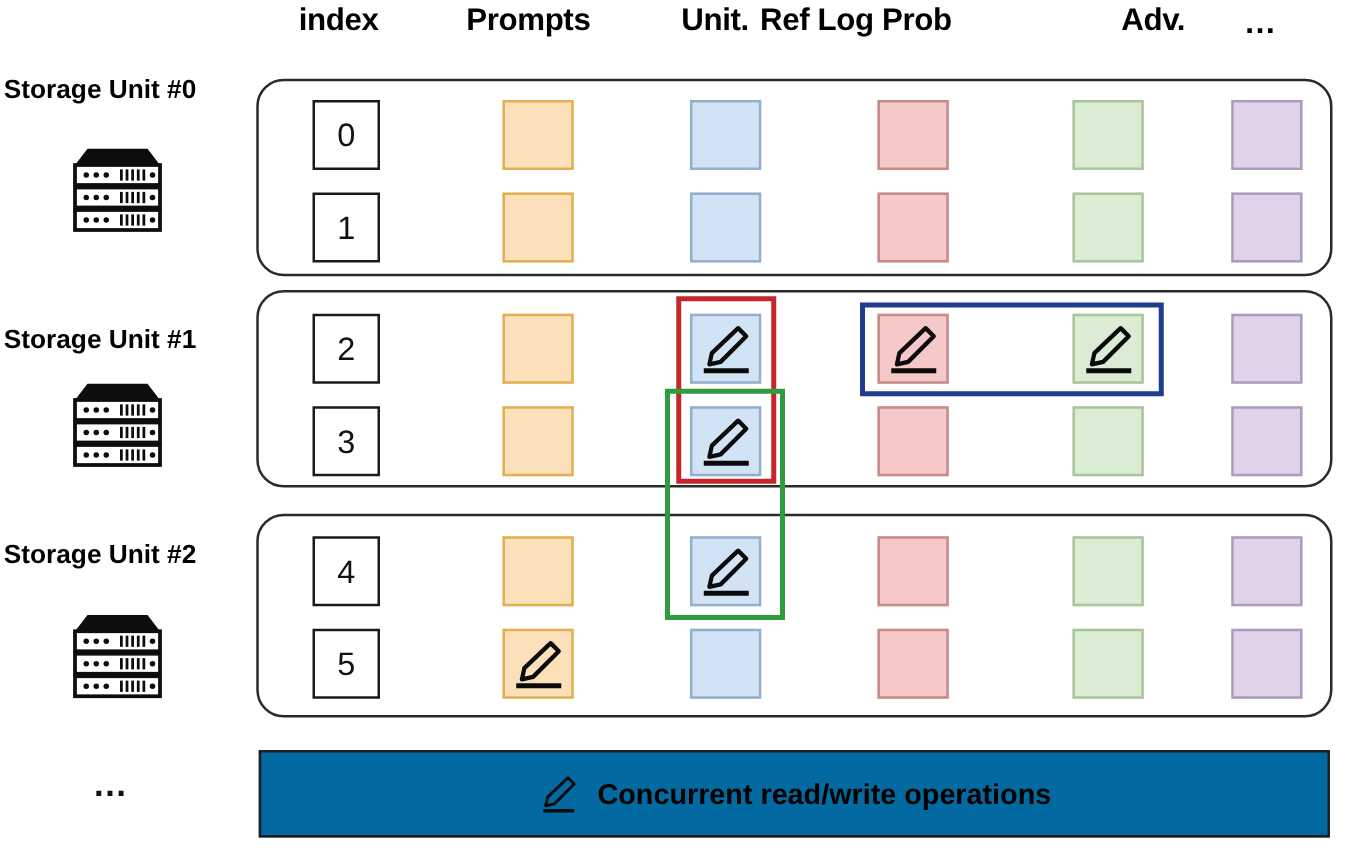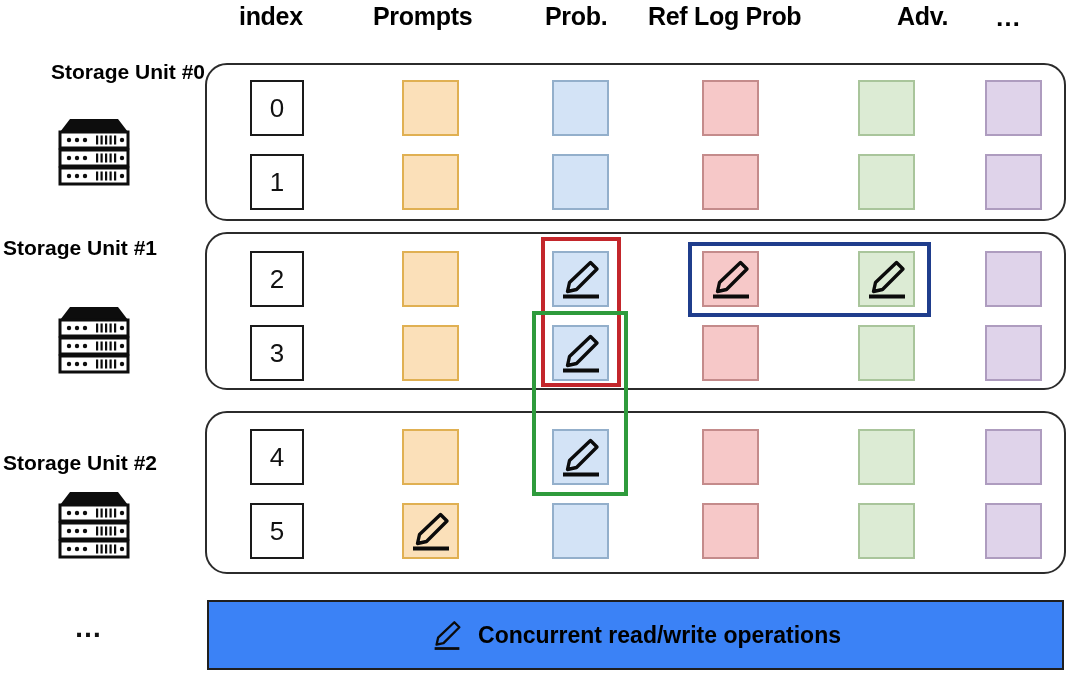--- a/index.html
+++ b/index.html
@@ -19,35 +19,35 @@
     font-size:25px;
     font-weight:bold;
     letter-spacing:-0.3px;
     white-space:nowrap;
     top:2px;
     color:#000;
   }
   .hdr-index{left:239px;}
   .hdr-prompts{left:373px;}
   .hdr-resp{left:545px;}
-  .hdr-ref{left:648px;}
+  .hdr-ref{left:608px;}
   .hdr-adv{left:897px;}
   .hdr-dots{left:995px;font-size:26px;letter-spacing:1px;}
 
   
   .unit-label{
     position:absolute;
     left:3px;
     font-size:21px;
     font-weight:bold;
     white-space:nowrap;
   }
-  .lbl-0{top:60px;margin-left:48px;}
-  .lbl-1{top:236px;}
-  .lbl-2{top:451px;}
+  .lbl-0{top:60px;}
+  .lbl-1{top:260px;}
+  .lbl-2{top:432px;}
 
   .server{position:absolute;left:46px;width:96px;height:72px;}
   .srv-0{top:116px;}
   .srv-1{top:304px;}
   .srv-2{top:489px;}
 
   
   .unit-box{
     position:absolute;
     left:205px;
@@ -115,21 +115,21 @@
     color:#111;
   }
 
   
   .legend-box{
     position:absolute;
     left:207px;top:600px;
     width:857px;height:70px;
     border:2.5px solid #1f1f1f;
     box-sizing:border-box;
-    background:#3b82f6;
+    background:#0369a1;
     display:flex;align-items:center;justify-content:center;
     gap:14px;
   }
   .legend-text{
     font-size:23px;font-weight:bold;white-space:nowrap;color:#000;
   }
 
   
   .watermark{
     position:absolute;
@@ -141,21 +141,21 @@
     pointer-events:none;
   }
 </style>
 </head>
 <body>
 
 <div id="stage">
 
   <div class="col-header hdr-index">index</div>
   <div class="col-header hdr-prompts">Prompts</div>
-  <div class="col-header hdr-resp">Prob.</div>
+  <div class="col-header hdr-resp">Unit.</div>
   <div class="col-header hdr-ref">Ref Log Prob</div>
   <div class="col-header hdr-adv">Adv.</div>
   <div class="col-header hdr-dots">…</div>
 
   <div class="unit-label lbl-0">Storage Unit #0</div>
   <div class="unit-label lbl-1">Storage Unit #1</div>
   <div class="unit-label lbl-2">Storage Unit #2</div>
 
   <div class="server srv-0">
     <svg viewBox="0 0 96 72" width="96" height="72" xmlns="http://www.w3.org/2000/svg">

